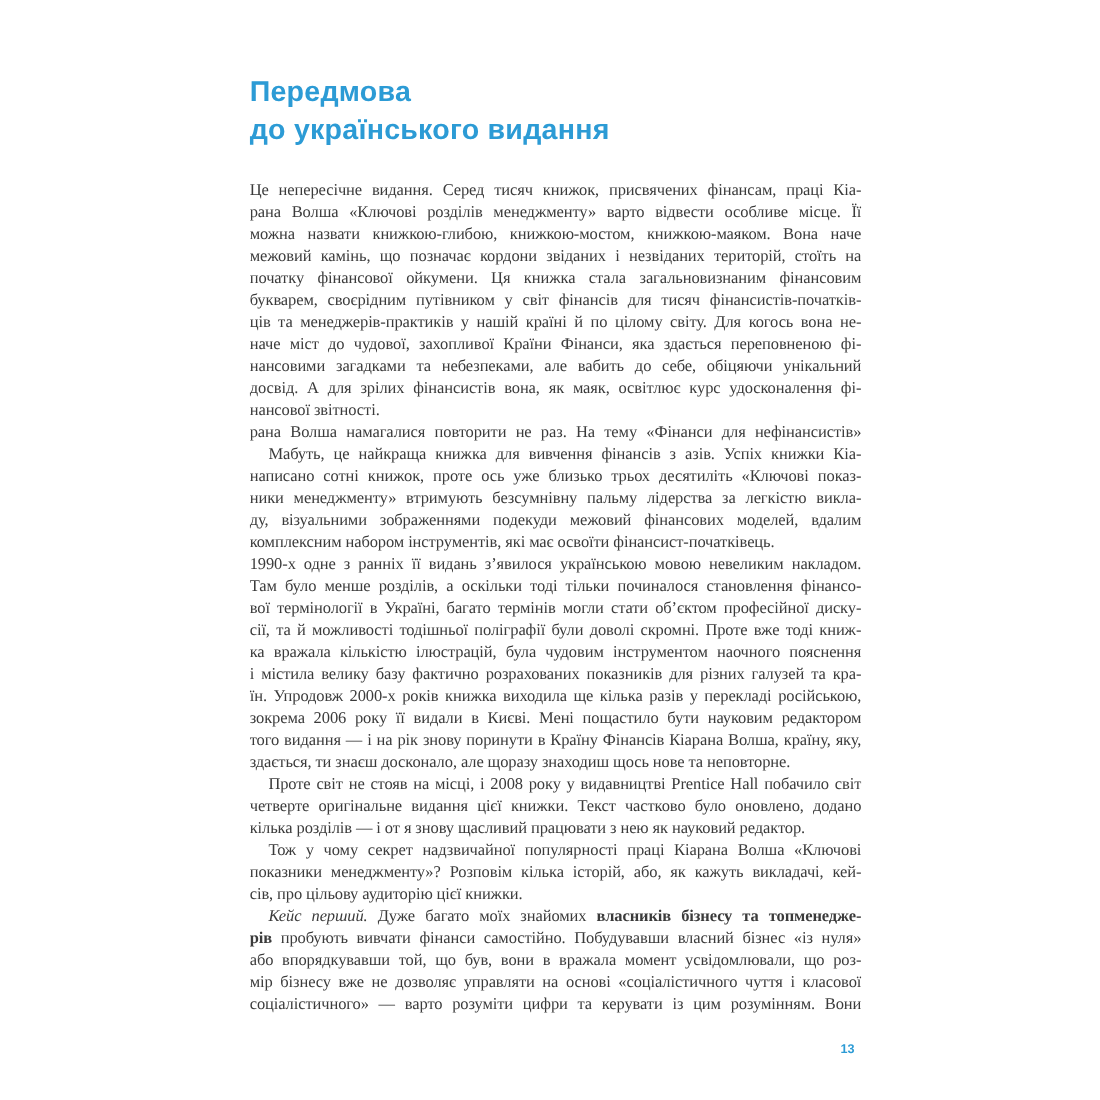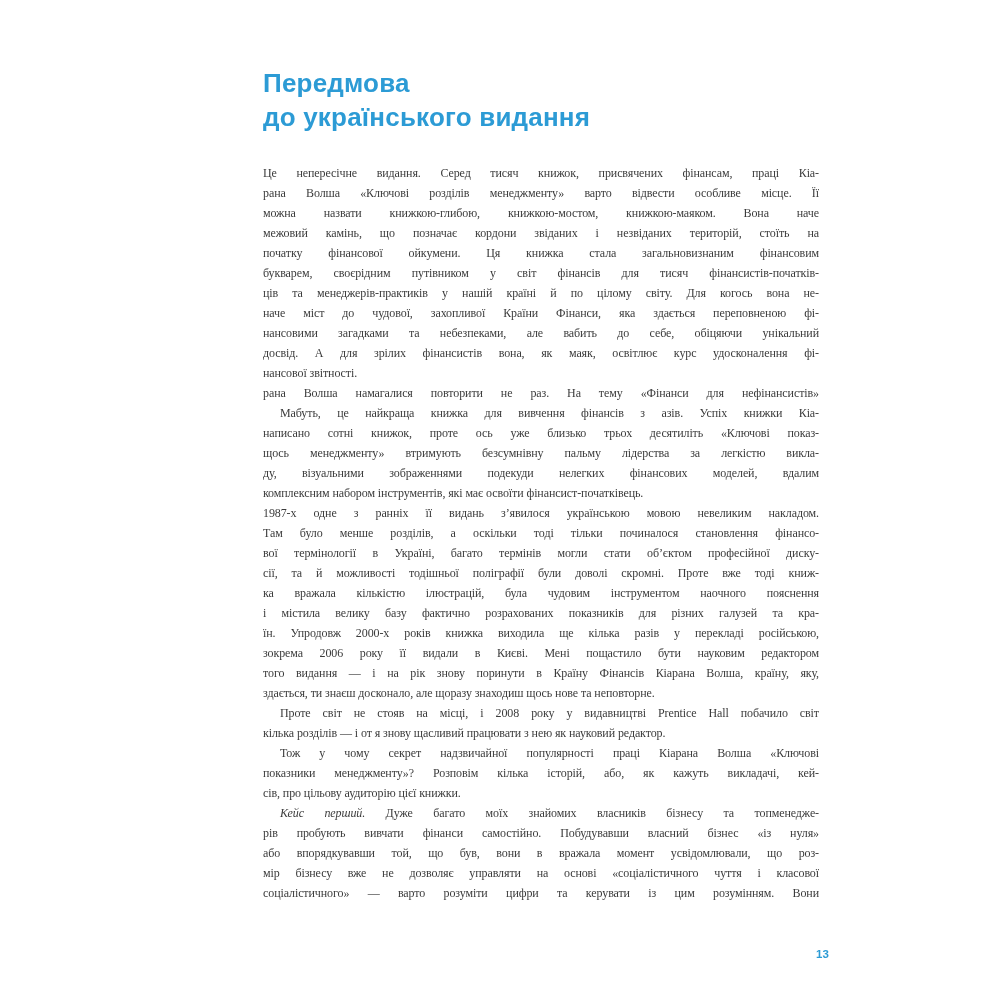--- a/index.html
+++ b/index.html
@@ -8,59 +8,58 @@
     background: #ffffff;
     width: 1000px;
     height: 1000px;
     overflow: hidden;
   }
   .page {
     position: relative;
     width: 804px;
     height: 1000px;
     background: #ffffff;
-    margin-left: 36px;
   }
   .heading {
     position: absolute;
     left: 227px;
     top: 66px;
     margin: 0;
     font-family: "Liberation Sans", sans-serif;
     font-weight: 700;
     font-size: 26px;
     line-height: 34px;
     letter-spacing: 0.2px;
   }
   .h-line { display: block; }
   .body-text {
     position: absolute;
     left: 227px;
     top: 163px;
     width: 556px;
     font-family: "Liberation Serif", serif;
-    font-size: 12px;
+    font-size: 15px;
     line-height: 20px;
     color: #3b3b3b;
     letter-spacing: -0.1px;
   }
   .paragraph { margin: 0; }
   .line {
     text-align: justify;
     text-align-last: justify;
     height: 20px;
     overflow: hidden;
   }
   .line.lastline { text-align-last: left; }
   .line.indent { text-indent: 17px; }
-  .line b { font-weight: normal; }
+  .line b { font-weight: bold; }
   .line i { font-style: italic; }
   .page-number {
     position: absolute;
-    left: 780px;
+    left: 764px;
     top: 948px;
     font-family: "Liberation Sans", sans-serif;
     font-weight: 700;
     font-size: 11.5px;
     text-align: right;
   }
 </style>
 </head>
 <body>
 
@@ -80,38 +79,39 @@
         <div class="line"><span>ців та менеджерів-практиків у нашій країні й по цілому світу. Для когось вона не-</span></div>
         <div class="line"><span>наче міст до чудової, захопливої Країни Фінанси, яка здається переповненою фі-</span></div>
         <div class="line"><span>нансовими загадками та небезпеками, але вабить до себе, обіцяючи унікальний</span></div>
         <div class="line"><span>досвід. А для зрілих фінансистів вона, як маяк, освітлює курс удосконалення фі-</span></div>
         <div class="line lastline"><span>нансової звітності.</span></div>
       </div>
       <div class="paragraph">
         <div class="line"><span>рана Волша намагалися повторити не раз. На тему «Фінанси для нефінансистів»</span></div>
         <div class="line indent"><span>Мабуть, це найкраща книжка для вивчення фінансів з азів. Успіх книжки Кіа-</span></div>
         <div class="line"><span>написано сотні книжок, проте ось уже близько трьох десятиліть «Ключові показ-</span></div>
-        <div class="line"><span>щось менеджменту» втримують безсумнівну пальму лідерства за легкістю викла-</span></div>
-        <div class="line"><span>ду, візуальними зображеннями подекуди нелегких фінансових моделей, вдалим</span></div>
+        <div class="line"><span>ники менеджменту» втримують безсумнівну пальму лідерства за легкістю викла-</span></div>
+        <div class="line"><span>ду, візуальними зображеннями подекуди межовий фінансових моделей, вдалим</span></div>
         <div class="line lastline"><span>комплексним набором інструментів, які має освоїти фінансист-початківець.</span></div>
       </div>
       <div class="paragraph">
-        <div class="line"><span>1987-х одне з ранніх її видань з’явилося українською мовою невеликим накладом.</span></div>
+        <div class="line"><span>1990-х одне з ранніх її видань з’явилося українською мовою невеликим накладом.</span></div>
         <div class="line"><span>Там було менше розділів, а оскільки тоді тільки починалося становлення фінансо-</span></div>
         <div class="line"><span>вої термінології в Україні, багато термінів могли стати об’єктом професійної диску-</span></div>
         <div class="line"><span>сії, та й можливості тодішньої поліграфії були доволі скромні. Проте вже тоді книж-</span></div>
         <div class="line"><span>ка вражала кількістю ілюстрацій, була чудовим інструментом наочного пояснення</span></div>
         <div class="line"><span>і містила велику базу фактично розрахованих показників для різних галузей та кра-</span></div>
         <div class="line"><span>їн. Упродовж 2000-х років книжка виходила ще кілька разів у перекладі російською,</span></div>
         <div class="line"><span>зокрема 2006 року її видали в Києві. Мені пощастило бути науковим редактором</span></div>
         <div class="line"><span>того видання — і на рік знову поринути в Країну Фінансів Кіарана Волша, країну, яку,</span></div>
         <div class="line lastline"><span>здається, ти знаєш досконало, але щоразу знаходиш щось нове та неповторне.</span></div>
       </div>
       <div class="paragraph">
         <div class="line indent"><span>Проте світ не стояв на місці, і 2008 року у видавництві Prentice Hall побачило світ</span></div>
+        <div class="line"><span>четверте оригінальне видання цієї книжки. Текст частково було оновлено, додано</span></div>
         <div class="line lastline"><span>кілька розділів — і от я знову щасливий працювати з нею як науковий редактор.</span></div>
       </div>
       <div class="paragraph">
         <div class="line indent"><span>Тож у чому секрет надзвичайної популярності праці Кіарана Волша «Ключові</span></div>
         <div class="line"><span>показники менеджменту»? Розповім кілька історій, або, як кажуть викладачі, кей-</span></div>
         <div class="line lastline"><span>сів, про цільову аудиторію цієї книжки.</span></div>
       </div>
       <div class="paragraph">
         <div class="line indent"><i>Кейс перший.</i><span> Дуже багато моїх знайомих </span><b>власників бізнесу та топменедже-</b></div>
         <div class="line"><b>рів</b><span> пробують вивчати фінанси самостійно. Побудувавши власний бізнес «із нуля»</span></div>

